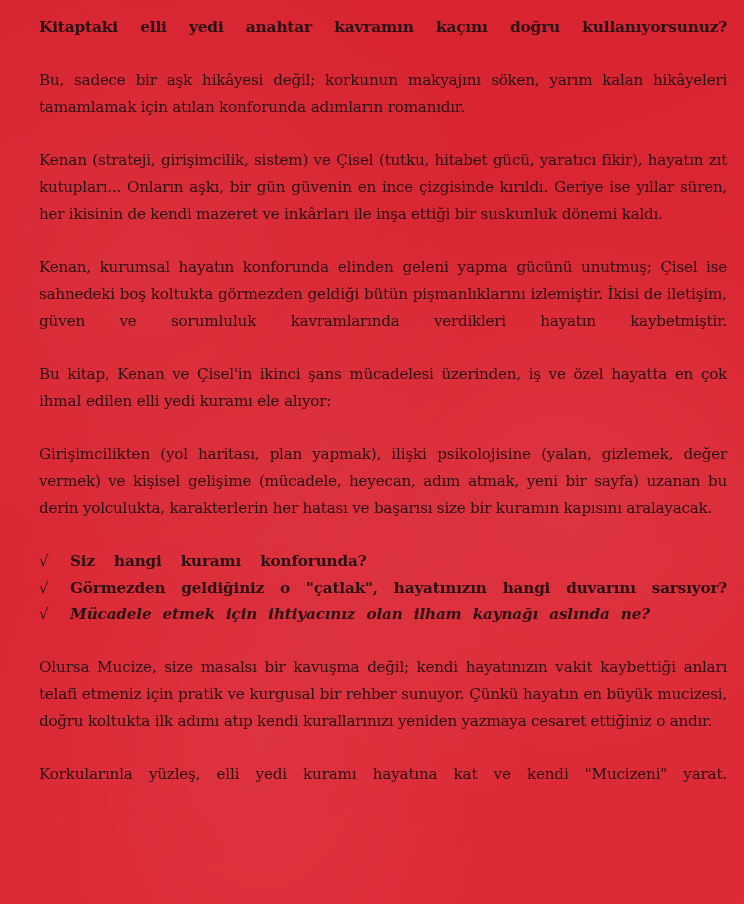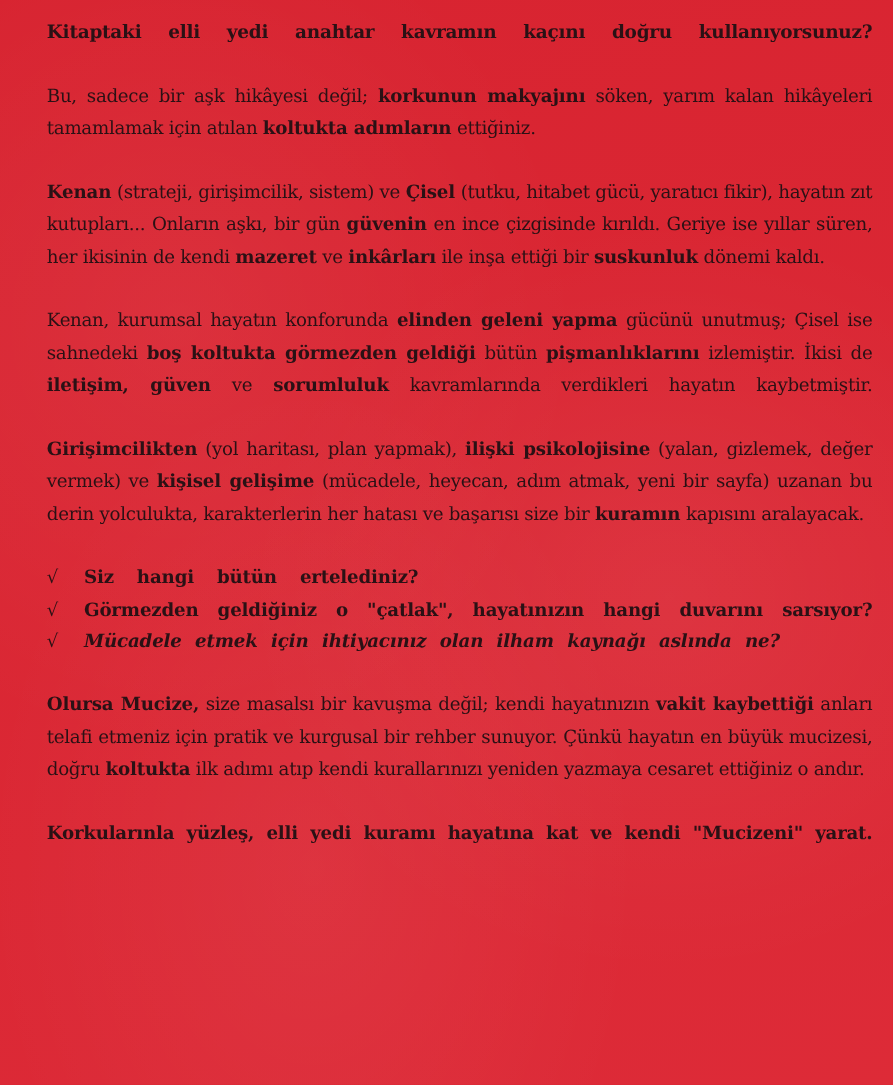--- a/index.html
+++ b/index.html
@@ -32,21 +32,21 @@
       text-align: justify;
       text-align-last: left;
       margin: 0 0 26px 0;
       letter-spacing: -0.25px;
       font-weight: 300;
     }
     .para.lastline-justify {
       text-align-last: justify;
     }
     .para b {
-      font-weight: 700;
+      font-weight: 400;
       letter-spacing: -0.15px;
     }
     .heading {
       font-size: 15.4px;
       font-weight: 700;
       line-height: 27px;
       margin: 0 0 26px 0;
       text-align: justify;
       text-align-last: justify;
       letter-spacing: -0.2px;
@@ -74,48 +74,49 @@
       letter-spacing: -0.15px;
     }
     .checklist .text.justify {
       text-align: justify;
       text-align-last: justify;
     }
     .checklist .text.spread-1 { word-spacing: 14px; }
     .checklist .text.spread-3 { word-spacing: 6px; font-style: italic; }
     .closing {
       font-size: 15.2px;
-      font-weight: 700;
+      font-weight: 400;
       line-height: 27px;
       text-align: justify;
       text-align-last: justify;
       margin: 0;
       letter-spacing: -0.2px;
     }
   </style>
 </head>
 <body>
 
 <div class="page">
 
   <p class="heading">Kitaptaki elli yedi anahtar kavramın kaçını doğru kullanıyorsunuz?</p>
 
-  <p class="para"><span>Bu, sadece bir aşk hikâyesi değil; </span><b>korkunun makyajını</b><span> söken, yarım kalan hikâyeleri tamamlamak için atılan </span><b>koltukta adımların</b><span> ettiğiniz.</span></p>
+  <p class="para"><span>Bu, sadece bir aşk hikâyesi değil; </span><b>korkunun makyajını</b><span> söken, yarım kalan hikâyeleri tamamlamak için atılan </span><b>konforunda adımların</b><span> romanıdır.</span></p>
 
   <p class="para"><b>Kenan</b><span> (strateji, girişimcilik, sistem) ve </span><b>Çisel</b><span> (tutku, hitabet gücü, yaratıcı fikir), hayatın zıt kutupları... Onların aşkı, bir gün </span><b>güvenin</b><span> en ince çizgisinde kırıldı. Geriye ise yıllar süren, her ikisinin de kendi </span><b>mazeret</b><span> ve </span><b>inkârları</b><span> ile inşa ettiği bir </span><b>suskunluk</b><span> dönemi kaldı.</span></p>
 
   <p class="para lastline-justify"><span>Kenan, kurumsal hayatın konforunda </span><b>elinden geleni yapma</b><span> gücünü unutmuş; Çisel ise sahnedeki </span><b>boş koltukta görmezden geldiği</b><span> bütün </span><b>pişmanlıklarını</b><span> izlemiştir. İkisi de </span><b>iletişim, güven</b><span> ve </span><b>sorumluluk</b><span> kavramlarında verdikleri hayatın kaybetmiştir.</span></p>
 
+  <p class="para"><span>Bu kitap, Kenan ve Çisel'in ikinci şans mücadelesi üzerinden, iş ve özel hayatta en çok </span><b>ihmal edilen</b><span> elli yedi kuramı ele alıyor:</span></p>
 
   <p class="para"><b>Girişimcilikten</b><span> (yol haritası, plan yapmak), </span><b>ilişki psikolojisine</b><span> (yalan, gizlemek, değer vermek) ve </span><b>kişisel gelişime</b><span> (mücadele, heyecan, adım atmak, yeni bir sayfa) uzanan bu derin yolculukta, karakterlerin her hatası ve başarısı size bir </span><b>kuramın</b><span> kapısını aralayacak.</span></p>
 
   <ul class="checklist">
     <li>
       <span class="check">√</span>
-      <span class="text spread-1">Siz hangi bütün ertelediniz?</span>
+      <span class="text spread-1">Siz hangi kuramı konforunda?</span>
     </li>
     <li>
       <span class="check">√</span>
       <span class="text justify">Görmezden geldiğiniz o "çatlak", hayatınızın hangi duvarını sarsıyor?</span>
     </li>
     <li>
       <span class="check">√</span>
       <span class="text spread-3">Mücadele etmek için ihtiyacınız olan ilham kaynağı aslında ne?</span>
     </li>
   </ul>

